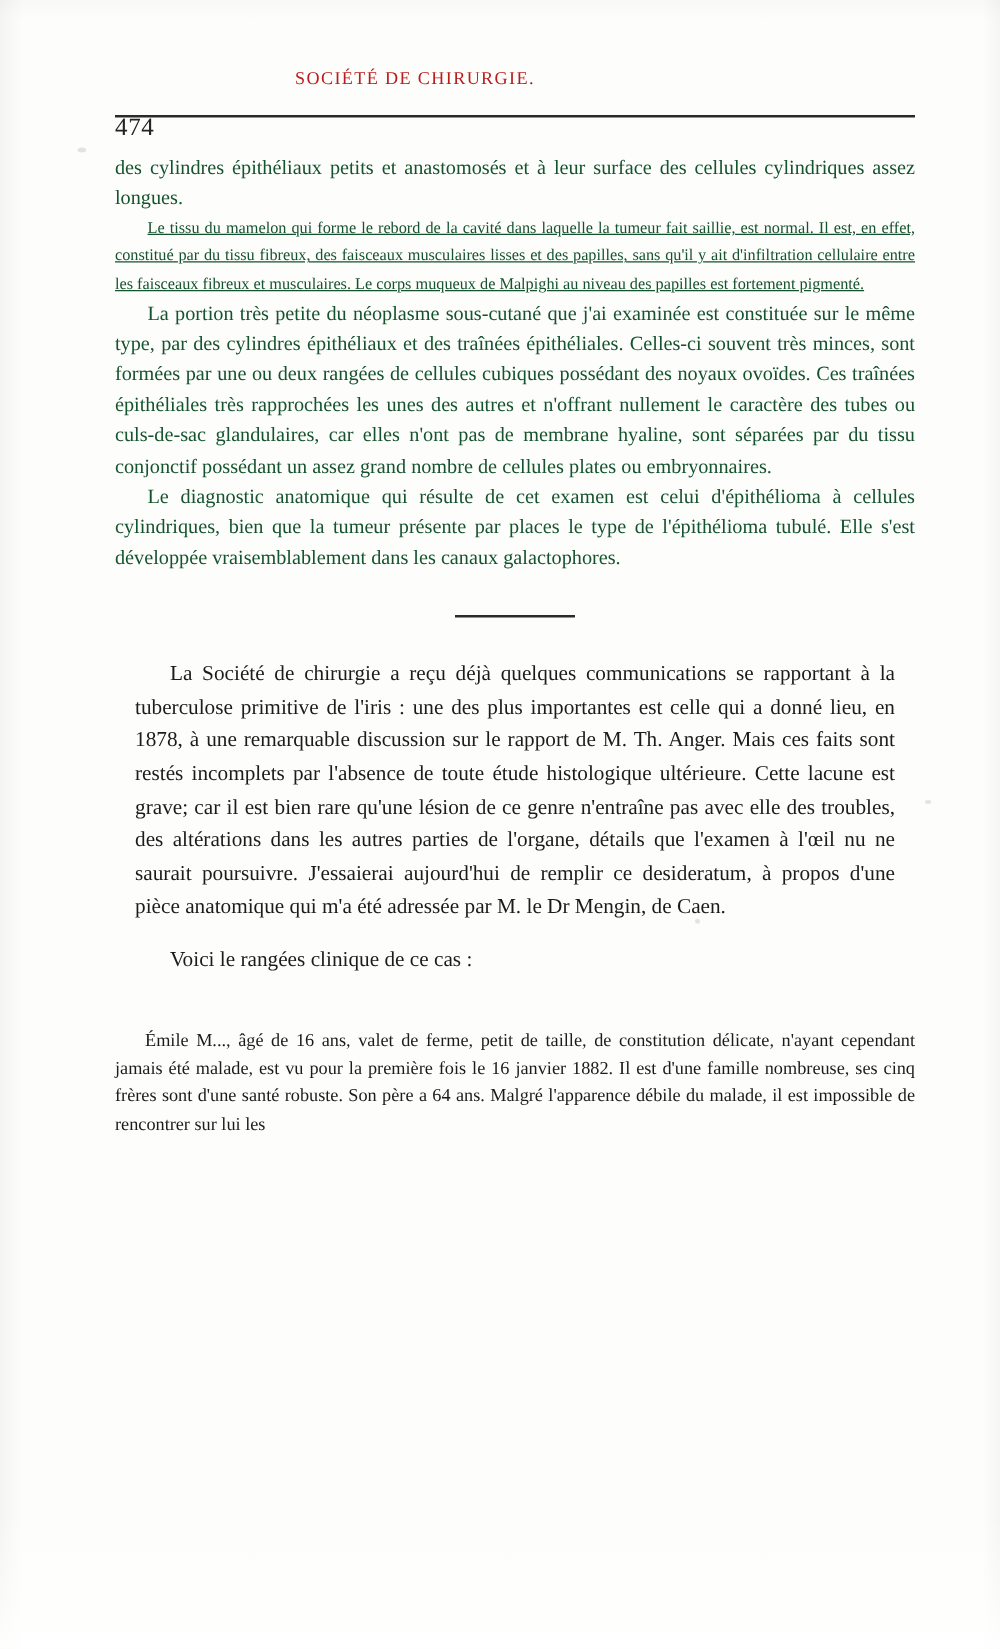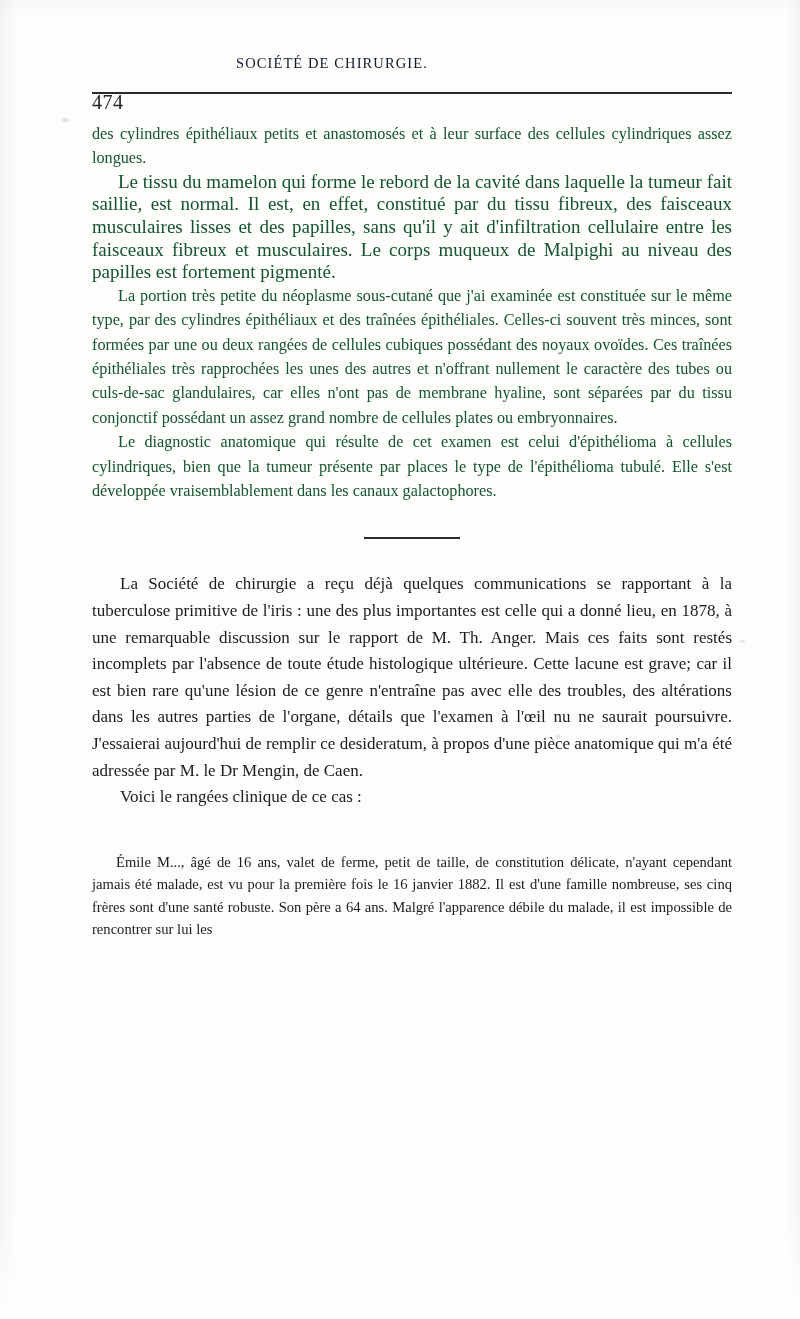--- a/index.html
+++ b/index.html
@@ -50,21 +50,21 @@
     letter-spacing: 0.5px;
     color: #232323;
     margin-top: 39px;
   }
   .running-head {
     position: absolute;
     left: 144px;
     top: 3px;
     font-size: 14.5px;
     letter-spacing: 1.1px;
-    color: #0f172a;
+    color: #b91c1c;
     font-variant: small-caps;
     text-transform: uppercase;
   }
   .rule-top {
     position: absolute;
     left: 0;
     top: 40px;
     width: 640px;
     height: 2px;
     background: #2a2a2a;
@@ -77,22 +77,23 @@
     color: #14532d;
   }
   .body-text p {
     margin: 0;
     text-indent: 26px;
   }
   .body-text p.noindent {
     text-indent: 0;
   }
   .small-block {
-    font-size: 19px;
+    font-size: 13px;
     line-height: 22.6px;
+    text-decoration: underline;
   }
   .divider {
     width: 96px;
     height: 2px;
     background: #2b2b2b;
     margin: 34px auto 30px auto;
   }
   .article-title {
     text-align: center;
     font-size: 19px;
@@ -110,21 +111,21 @@
   .byline .sc {
     font-variant: small-caps;
   }
   .main-text {
     margin-top: 32px;
     font-size: 17px;
     line-height: 26.6px;
     text-align: justify;
   }
   .main-text p {
-    margin: 0;
+    margin: 16px;
     text-indent: 28px;
   }
   .case-text {
     margin-top: 40px;
     font-size: 14.6px;
     line-height: 22.4px;
     text-align: justify;
   }
   .case-text p {
     margin: 0;

